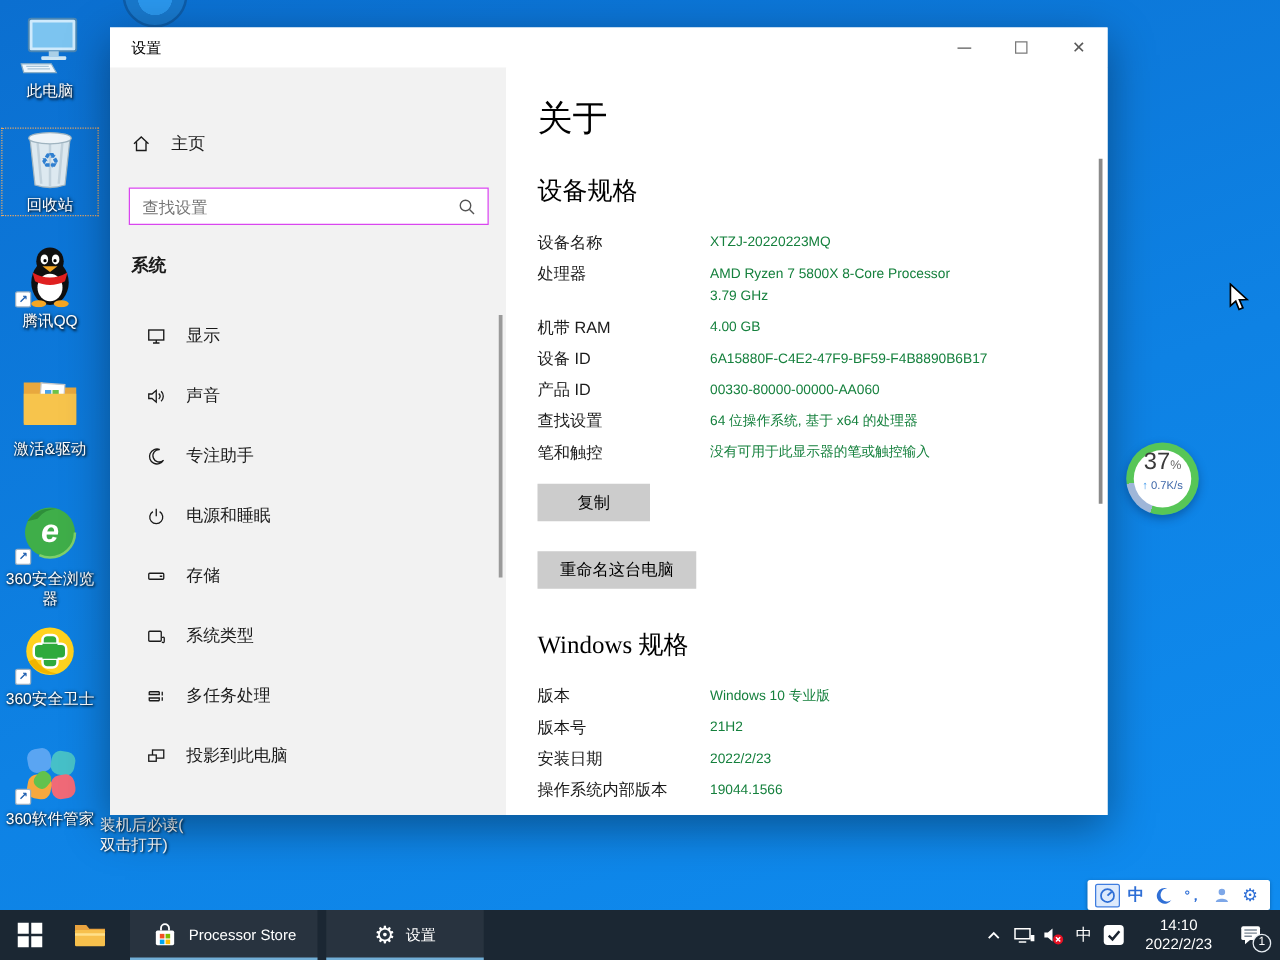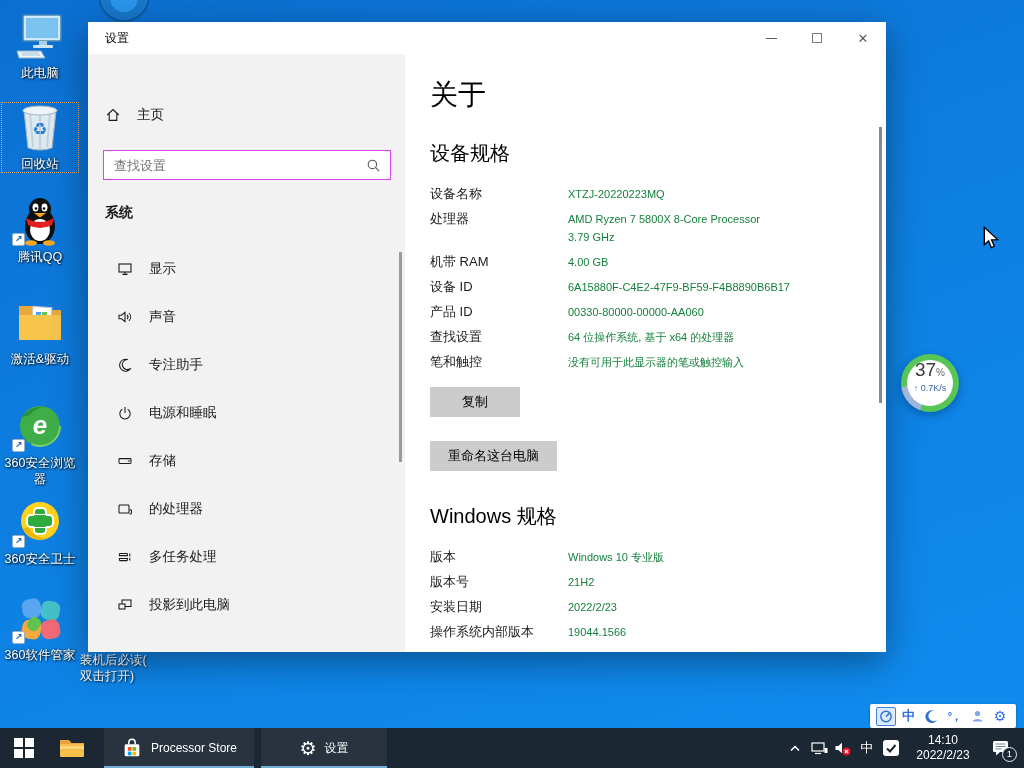--- a/index.html
+++ b/index.html
@@ -43,21 +43,21 @@
   .searchbox svg { margin-right:9px; }
   .section-label { position:absolute; left:17px; top:150px; font-size:14px; font-weight:bold; color:#1a1a1a; }
   .navlist { position:absolute; left:0; top:191px; right:0; }
   .navitem { height:48px; display:flex; align-items:center; padding-left:29px; gap:16px; }
   .navitem .txt { font-size:13.5px; color:#1a1a1a; }
   .sb-thumb { position:absolute; right:3px; top:198px; width:3px; height:210px; background:#9a9a9a; }
 
   .content { position:absolute; left:317px; top:32px; right:0; bottom:0; background:#fff; padding:24px 40px 0 25px; overflow:hidden; }
   .page-title { font-size:28px; font-weight:300; color:#000; line-height:34px; }
   .h2 { font-size:20px; font-weight:400; color:#000; line-height:26px; margin-top:28px; }
-  .h2.second { margin-top:32px; }
+  .h2.second { margin-top:32px;font-family:Liberation Serif, serif; }
   .rows { margin-top:19px; }
   .frow { display:flex; margin-bottom:7px; }
   .frow .lab { width:138px; flex:none; font-size:13px; color:#1b1b1b; line-height:18px; }
   .frow .val { font-size:11px; color:#15803d; line-height:18px; white-space:pre-line; }
   .btn { display:block; border:none; background:#cccccc; color:#000; font-size:13px; height:30px;
          font-family:inherit; cursor:pointer; text-align:center; }
   .btn.copy { width:90px; margin-top:16px; }
   .btn.rename { width:127px; margin-top:24px; }
   .ct-thumb { position:absolute; right:4px; top:105px; width:3px; height:276px; background:#8a8a8a; }
 
@@ -276,21 +276,21 @@
             <rect x="2" y="5.6" width="12" height="4.8" rx="0.8" fill="none" stroke="#1a1a1a" stroke-width="1.05"></rect>
             <path d="M10.8 8h2" stroke="#1a1a1a" stroke-width="1.05"></path>
           </svg>
           <span class="txt">存储</span>
         </div>
         <div class="navitem">
           <svg width="16" height="16" viewBox="0 0 16 16">
             <rect x="2" y="4" width="10" height="8" rx="0.8" fill="none" stroke="#1a1a1a" stroke-width="1.05"></rect>
             <path d="M12.6 12.6c.8.8 1.8.6 1.8-.6V9.4c0-1-1.4-1-1.4 0" fill="none" stroke="#1a1a1a" stroke-width="1.05"></path>
           </svg>
-          <span class="txt">的处理器</span>
+          <span class="txt">系统类型</span>
         </div>
         <div class="navitem">
           <svg width="16" height="16" viewBox="0 0 16 16">
             <path d="M2.4 4.4h8 M2.4 11.6h8 M2.4 4.4v2.2h8V4.4 M2.4 11.6V9.4h8v2.2" fill="none" stroke="#1a1a1a" stroke-width="1.05"></path>
             <path d="M12.8 4.4v7.2" stroke="#1a1a1a" stroke-width="1.05" stroke-dasharray="3 1.4"></path>
           </svg>
           <span class="txt">多任务处理</span>
         </div>
         <div class="navitem">
           <svg width="16" height="16" viewBox="0 0 16 16">

